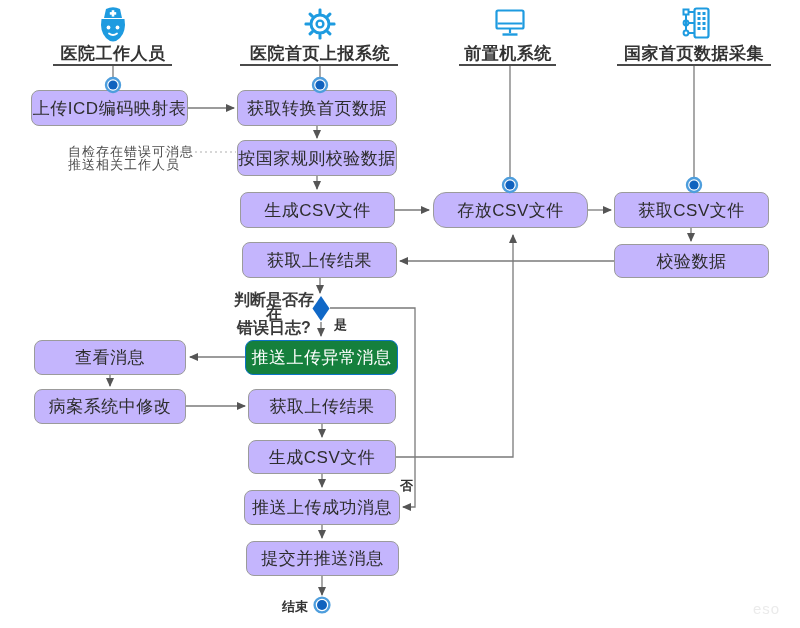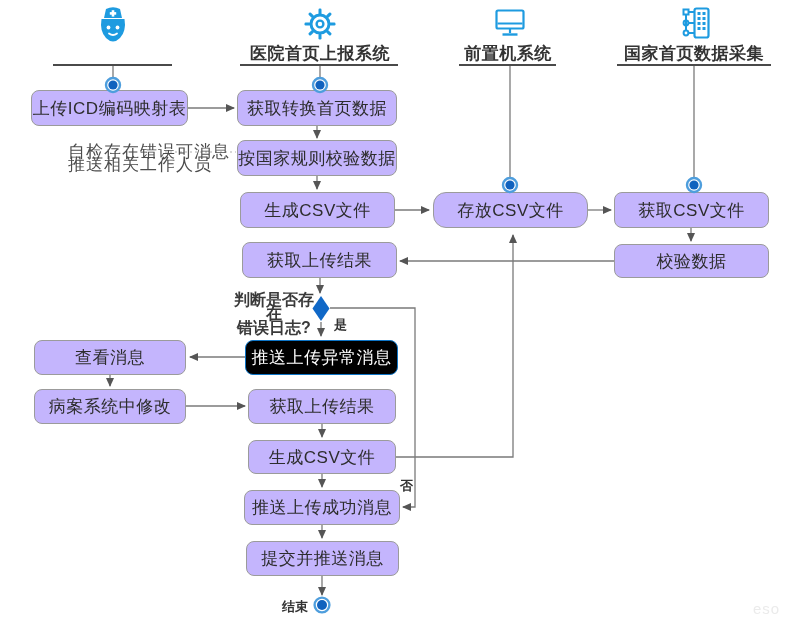--- a/index.html
+++ b/index.html
@@ -2,25 +2,25 @@
 <html><head>
 <meta charset="utf-8">
 <style>
   html,body{margin:0;padding:0;background:#fff;}
   body{font-family:"Liberation Sans","DejaVu Sans",sans-serif;}
   .canvas{position:relative;width:800px;height:628px;background:#ffffff;overflow:hidden;}
   svg.layer{position:absolute;left:0;top:0;pointer-events:none;}
   .node{position:absolute;box-sizing:border-box;background:#c4b5fd;border:1.6px solid #9b9b9b;
         border-radius:8px;display:flex;align-items:center;justify-content:center;
         font-size:17px;color:#2d2d2d;letter-spacing:0.5px;white-space:nowrap;}
-  .node.blue{background:#000000;border-color:#0d74c6;color:#ffffff;}
+  .node.blue{background:#15803d;border-color:#0d74c6;color:#ffffff;}
   .lane-label{position:absolute;text-align:center;font-size:17px;font-weight:700;color:#333;letter-spacing:0.5px;}
   .lane-underline{position:absolute;height:2px;background:#4a4a4a;}
   .lane-icon{position:absolute;}
-  .small-note{position:absolute;font-size:17px;color:#4c4c4c;line-height:13px;letter-spacing:1px;}
+  .small-note{position:absolute;font-size:13px;color:#4c4c4c;line-height:13px;letter-spacing:1px;}
   .decision-label{position:absolute;font-size:16px;font-weight:700;color:#3a3a3a;line-height:14px;text-align:center;}
   .branch-label{position:absolute;font-size:13px;font-weight:700;color:#333;}
   .end-label{position:absolute;font-size:13px;font-weight:700;color:#333;text-align:left;}
   .watermark{position:absolute;font-size:15px;color:#ebebeb;letter-spacing:1px;}
 </style>
 </head>
 <body>
 
 <div class="canvas">
 
@@ -61,20 +61,21 @@
 
   <svg class="lane-icon" style="left:96px;top:5px;" width="34" height="40" viewBox="0 0 34 40">
     <path d="M8,13 L10,4 Q17,0.5 24,4 L26,13 Z" fill="#1E9BE0"></path>
     <rect x="15.7" y="5.2" width="2.6" height="6.4" fill="#fff"></rect>
     <rect x="13.8" y="7.1" width="6.4" height="2.6" fill="#fff"></rect>
     <path d="M5.5,14 H28.5 Q30.5,26 24,33 Q17,40 10,33 Q3.5,26 5.5,14 Z" fill="#1E9BE0"></path>
     <circle cx="12.5" cy="22.5" r="1.9" fill="#fff"></circle>
     <circle cx="21.5" cy="22.5" r="1.9" fill="#fff"></circle>
     <path d="M13,28.5 Q17,31.5 21,28.5" stroke="#fff" stroke-width="1.8" fill="none" stroke-linecap="round"></path>
   </svg>
+  <div class="lane-label" style="left:43px;top:42px;width:140px;">医院工作人员</div>
   <div class="lane-underline" style="left:53px;top:64px;width:119px;"></div>
 
   <svg class="lane-icon" style="left:304px;top:8px;" width="32" height="32" viewBox="0 0 32 32">
     <g fill="#1E9BE0">
       <rect x="14.5" y="0.5" width="3" height="6" rx="1.2"></rect>
       <rect x="14.5" y="25.5" width="3" height="6" rx="1.2"></rect>
       <rect x="14.5" y="0.5" width="3" height="6" rx="1.2" transform="rotate(45 16 16)"></rect>
       <rect x="14.5" y="25.5" width="3" height="6" rx="1.2" transform="rotate(45 16 16)"></rect>
       <rect x="14.5" y="0.5" width="3" height="6" rx="1.2" transform="rotate(90 16 16)"></rect>
       <rect x="14.5" y="25.5" width="3" height="6" rx="1.2" transform="rotate(90 16 16)"></rect>

